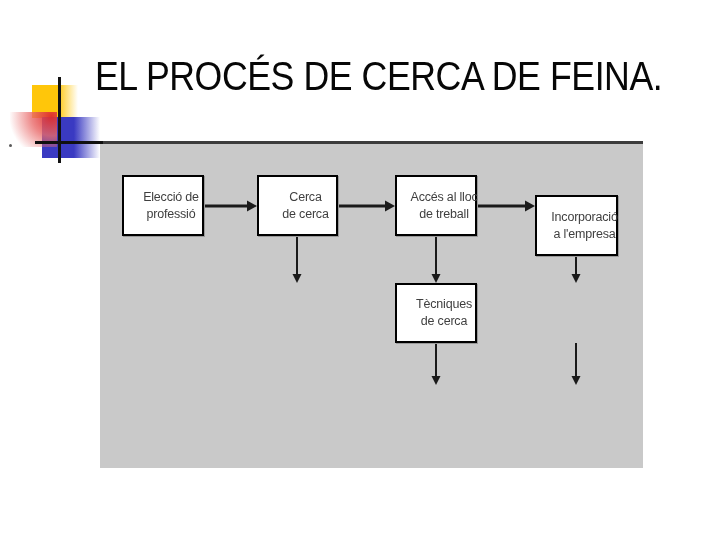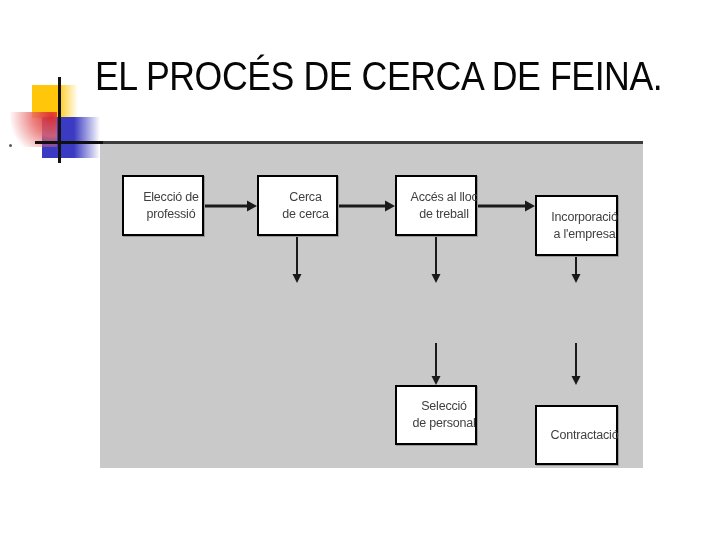--- a/index.html
+++ b/index.html
@@ -140,22 +140,19 @@
       <span class="line">de cerca</span>
     </div>
     <div class="node c3 r1">
       <span class="line">Accés al lloc</span>
       <span class="line">de treball</span>
     </div>
     <div class="node c4 r1">
       <span class="line">Incorporació</span>
       <span class="line">a l'empresa</span>
     </div>
-    <div class="node c3 r3">
-      <span class="line">Selecció</span>
-      <span class="line">de personal</span>
-    </div>
-    <div class="node c4 r3">
-      <span class="line">Contractació</span>
+    <div class="node c3 r2">
+      <span class="line">Tècniques</span>
+      <span class="line">de cerca</span>
     </div>
 
   </div>
 </div>
 
 </body></html>

